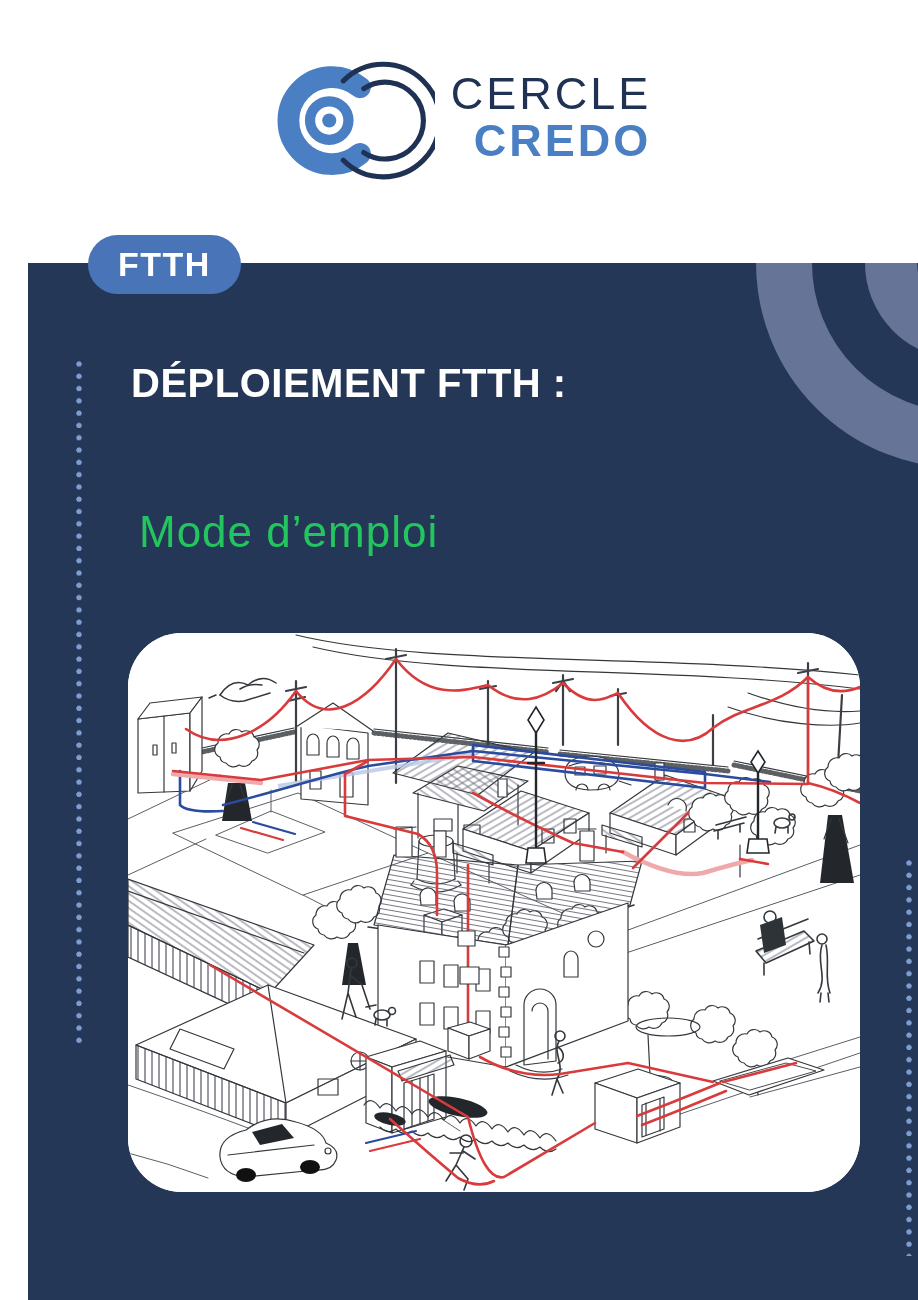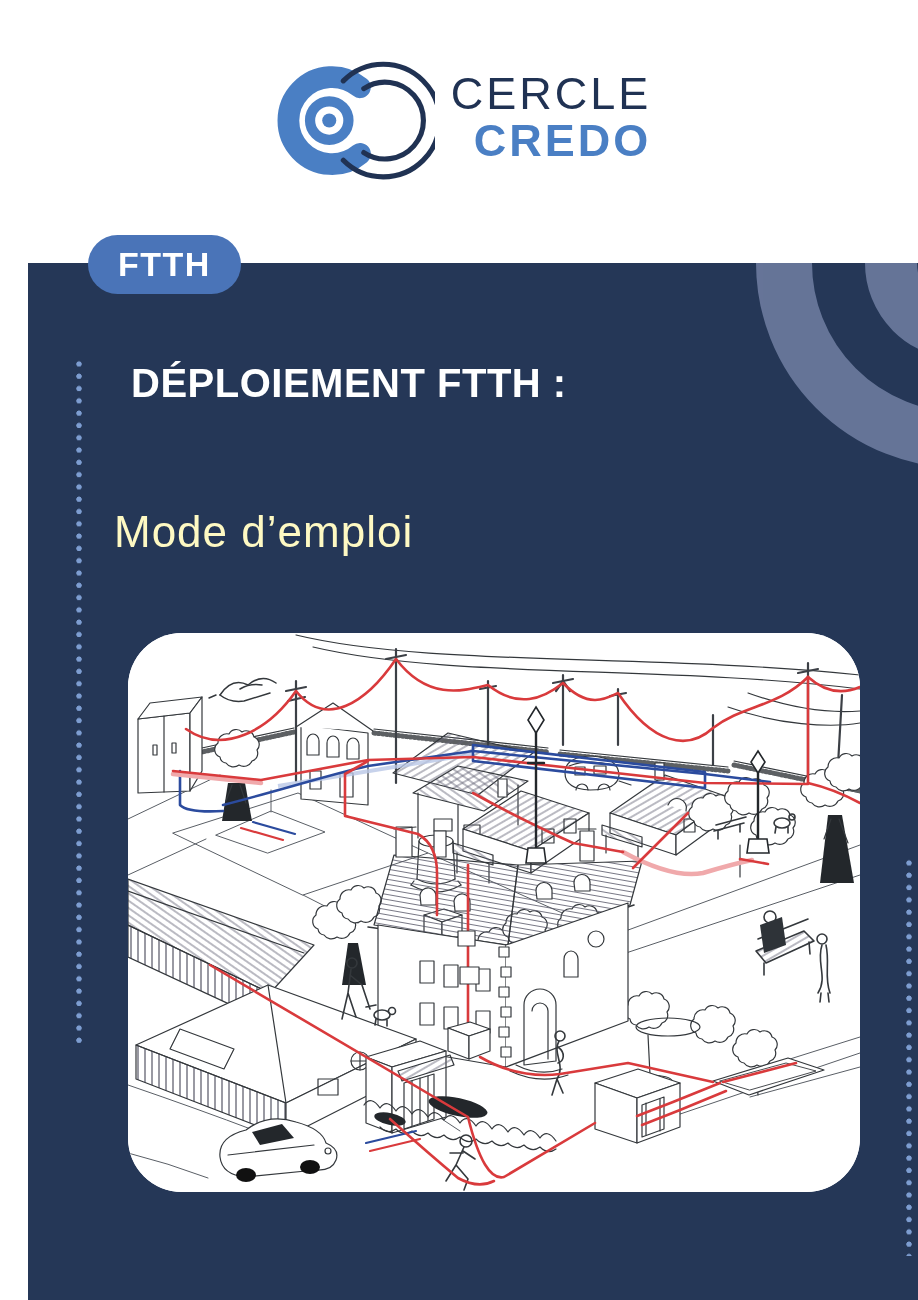--- a/index.html
+++ b/index.html
@@ -26,21 +26,21 @@
            color:#ffffff; font-weight:700; font-size:34px; letter-spacing:1.5px; z-index:6; }
 
   .dots { position:absolute; width:10px;
           background-image: radial-gradient(circle at 5px 6px, #7d9dd1 2.4px, rgba(0,0,0,0) 3px);
           background-size: 10px 12.3px; background-repeat: repeat-y; }
   .dots-left  { left:46px;  top:95px;  height:686px; }
   .dots-right { left:876px; top:594px; height:399px; }
 
   .title { position:absolute; left:103px; top:96px; color:#ffffff; font-weight:800;
            font-size:40px; line-height:49px; letter-spacing:0.5px; z-index:2; }
-  .subtitle { position:absolute; left:86px; top:244px; color:#fef9c3; font-weight:300;
+  .subtitle { position:absolute; left:111px; top:244px; color:#22c55e; font-weight:300;
               font-size:44px; letter-spacing:1px; z-index:2; }
 
   .panel { position:absolute; left:100px; top:370px; width:732px; height:559px;
            background:#ffffff; border-radius:54px; overflow:hidden; }
   .panel svg { display:block; }
 </style>
 </head>
 <body>
 
 <div class="page">

